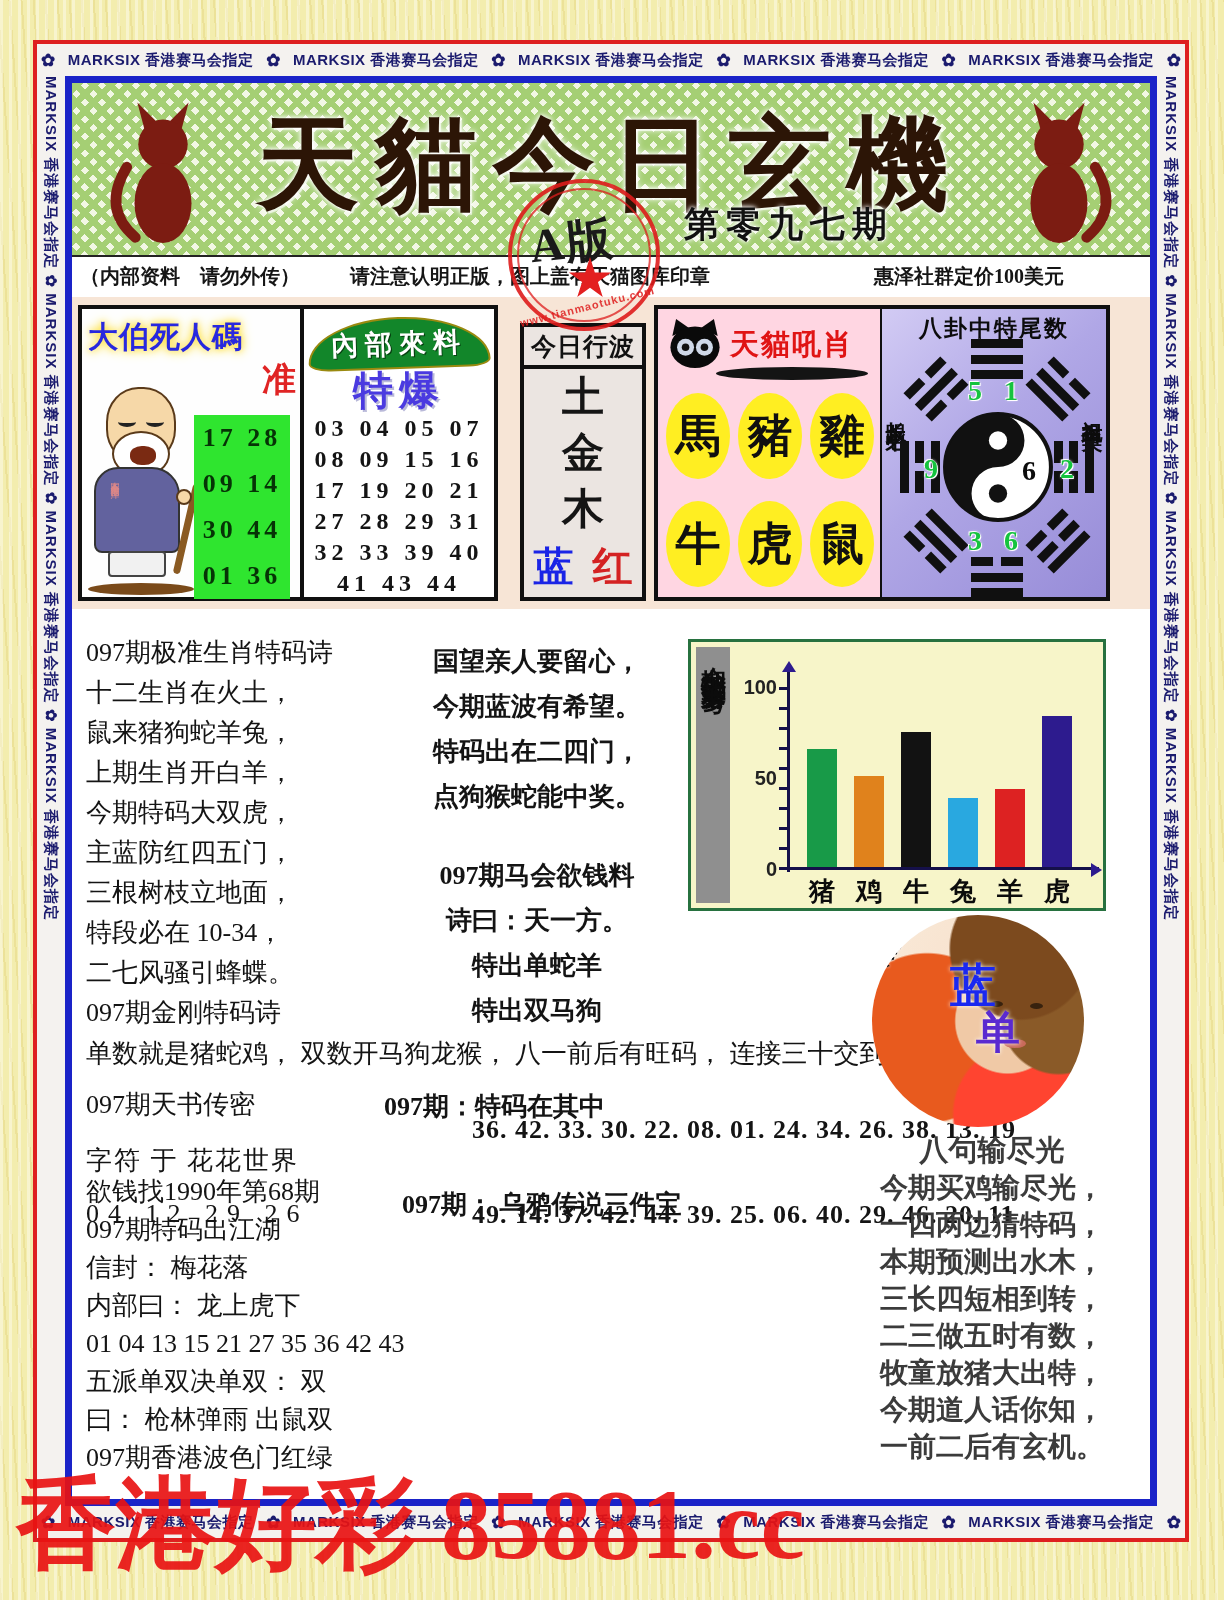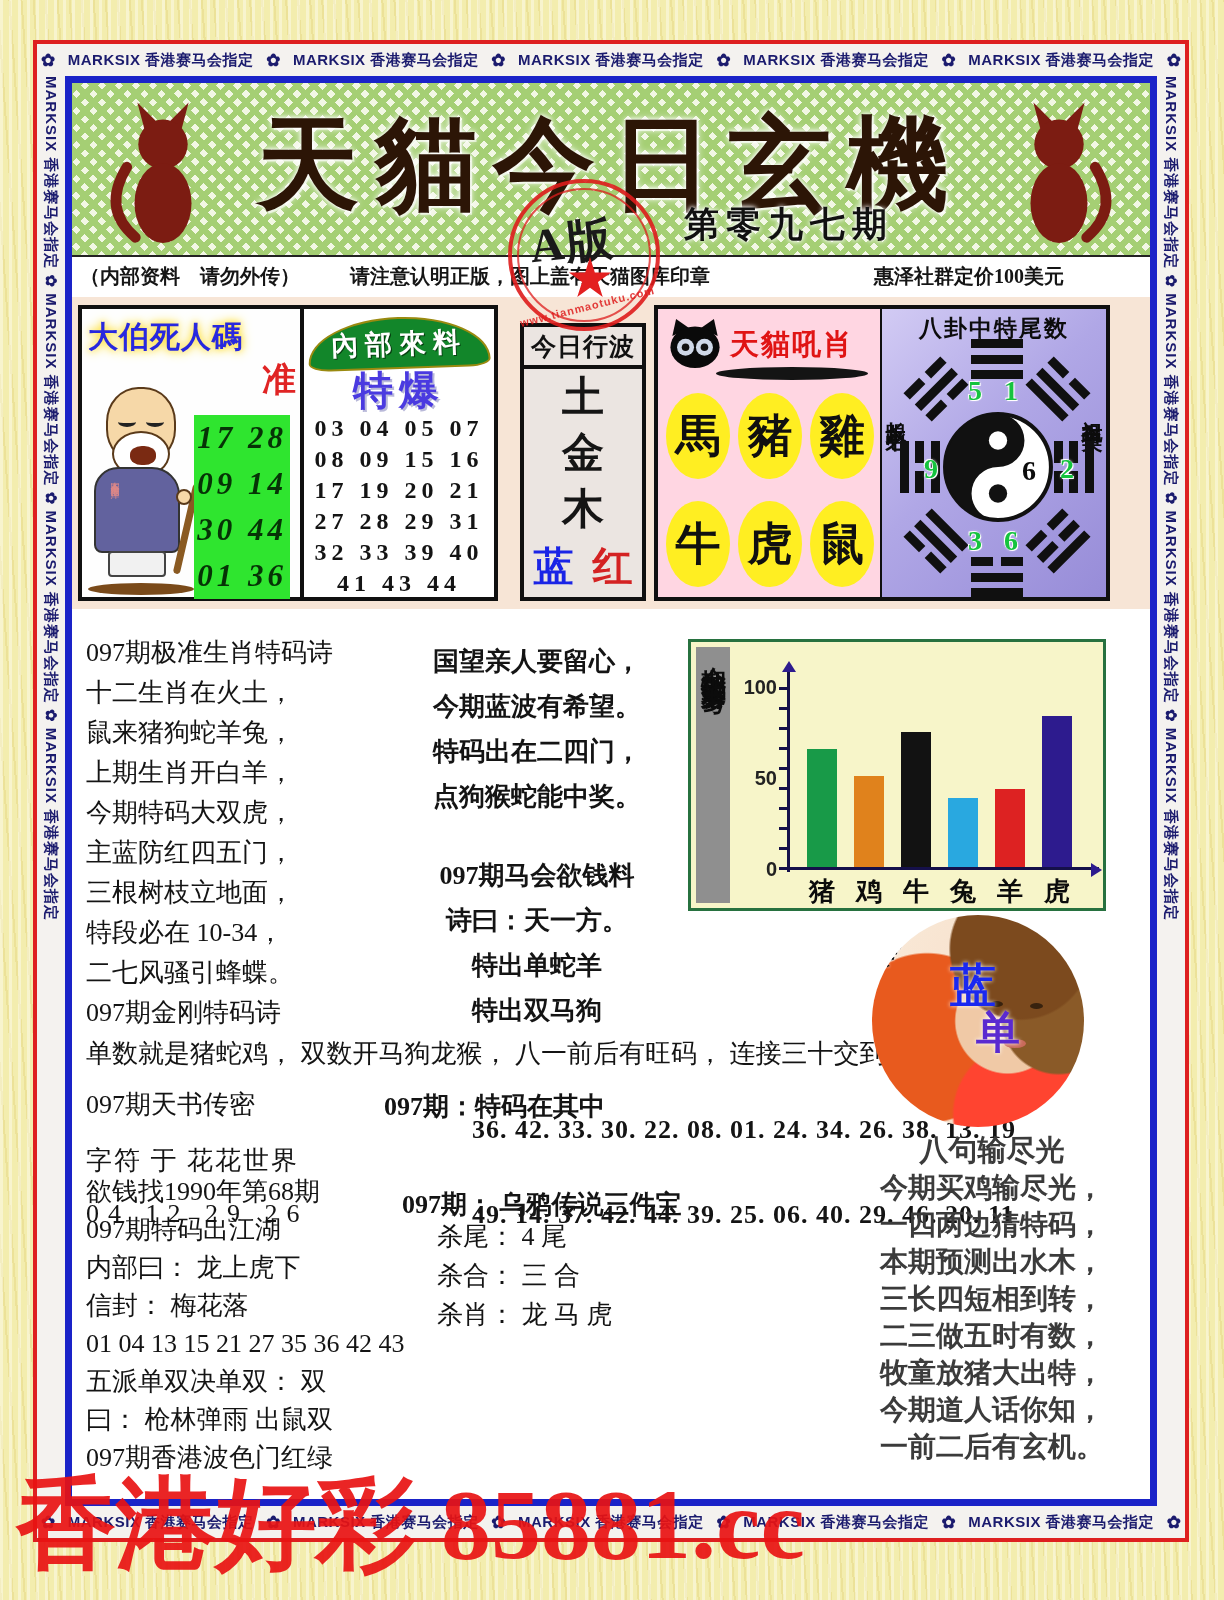--- a/index.html
+++ b/index.html
@@ -62,21 +62,21 @@
   
   #panels { left:0; right:0; top:214px; height:312px; background:#f7e5d6; }
   .panel { position:absolute; border:4px solid #101010; background:#fff; }
   #panel1 { left:6px; top:8px; width:420px; height:296px; display:flex; }
   #p1-left { width:222px; position:relative; border-right:4px solid #101010; background:#fefefe; }
   #dabo-title { left:6px; top:8px; font-size:30px; font-weight:bold; color:#2828df; letter-spacing:1px;
     text-shadow:0 0 6px #ffe34a,0 0 12px #ffd700,1px 1px 0 #fff; }
   #dabo-zhun { right:4px; top:48px; font-size:34px; font-weight:bold; color:#e02424; }
   #green-box { left:112px; top:106px; width:96px; height:184px; background:#2fe52f;
     display:flex; flex-direction:column; justify-content:space-around; align-items:center; }
-  #green-box div { font-size:31px; font-weight:bold; color:#063306; letter-spacing:4px;font-style:italic; }
+  #green-box div { font-size:26px; font-weight:bold; color:#063306; letter-spacing:4px; }
   
   #oldman { left:4px; top:78px; width:112px; height:212px; }
   #om-head { left:20px; top:0; width:70px; height:76px; background:#f6d8a8; border:2px solid #5a3a1a; border-radius:46% 46% 44% 44%; }
   .om-eye { width:18px; height:10px; border-bottom:4px solid #222; border-radius:50%; top:30px; }
   #om-eye-l { left:32px; } #om-eye-r { left:60px; }
   #om-beard { left:26px; top:44px; width:58px; height:46px; background:#fff; border:2px solid #5a3a1a; border-radius:50%; }
   #om-mouth { left:16px; top:13px; width:26px; height:19px; background:#7a2a12; border-radius:45%; }
   #om-body { left:8px; top:80px; width:86px; height:86px; background:#62629e; border:2px solid #333; border-radius:24px 28px 8px 8px; }
   #om-robe-text { left:12px; top:6px; writing-mode:vertical-rl; font-size:9px; color:#d88; letter-spacing:1px; }
   #om-hand { left:90px; top:102px; width:16px; height:16px; background:#f6d8a8; border:2px solid #5a3a1a; border-radius:50%; }
@@ -500,34 +500,29 @@
     <div id="tianshu-left-title" class="abs bodytext" data-interactable="false">097期天书传密</div>
     <div id="tianshu-mid-title" class="abs bodytext" data-interactable="false">097期：特码在其中</div>
     <div id="tianshu-l1" class="abs bodytext" data-interactable="false">字符 于 花花世界</div>
     <div id="tianshu-n1" class="abs bodytext" data-interactable="false">36. 42. 33. 30. 22. 08. 01. 24. 34. 26. 38. 13. 19</div>
     <div id="tianshu-l2" class="abs bodytext" data-interactable="false">04 12 29 26</div>
     <div id="tianshu-n2" class="abs bodytext" data-interactable="false">49. 14. 37. 42. 44. 39. 25. 06. 40. 29. 46. 20. 11</div>
 
     <div id="bottom-left" class="abs bodytext" data-interactable="false">
           <div data-interactable="false">欲钱找1990年第68期</div>
           <div data-interactable="false">097期特码出江湖</div>
+          <div data-interactable="false">信封： 梅花落</div>
           <div data-interactable="false">内部曰： 龙上虎下</div>
-          <div data-interactable="false">信封： 梅花落</div>
           <div data-interactable="false">01 04 13 15 21 27 35 36 42 43</div>
           <div data-interactable="false">五派单双决单双： 双</div>
           <div data-interactable="false">曰： 枪林弹雨  出鼠双</div>
           <div data-interactable="false">097期香港波色门红绿</div>
         </div>
 
     <div id="wuya-title" class="abs bodytext" data-interactable="false">097期： 乌鸦传说三件宝</div>
-    <div id="wuya-lines" class="abs bodytext" data-interactable="false">
-          <div data-interactable="false">杀尾： 4 尾</div>
-          <div data-interactable="false">杀合： 三 合</div>
-          <div data-interactable="false">杀肖： 龙 马 虎</div>
-        </div>
 
     <div id="photo" class="abs" data-interactable="false">
       <div id="ph-eye-l" class="ph-eye" data-interactable="false"></div>
       <div id="ph-eye-r" class="ph-eye" data-interactable="false"></div>
       <div id="ph-lips" data-interactable="false"></div>
       <div id="photo-diag" class="abs" data-interactable="false">美女不出半波</div>
       <div id="photo-blue" class="abs" data-interactable="false">蓝</div>
       <div id="photo-single" class="abs" data-interactable="false">单</div>
     </div>
     <div id="right-title" class="abs" data-interactable="false">八句输尽光</div>

